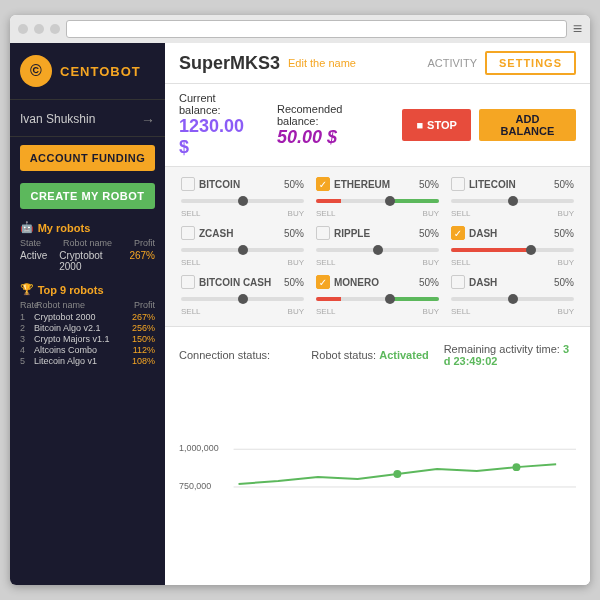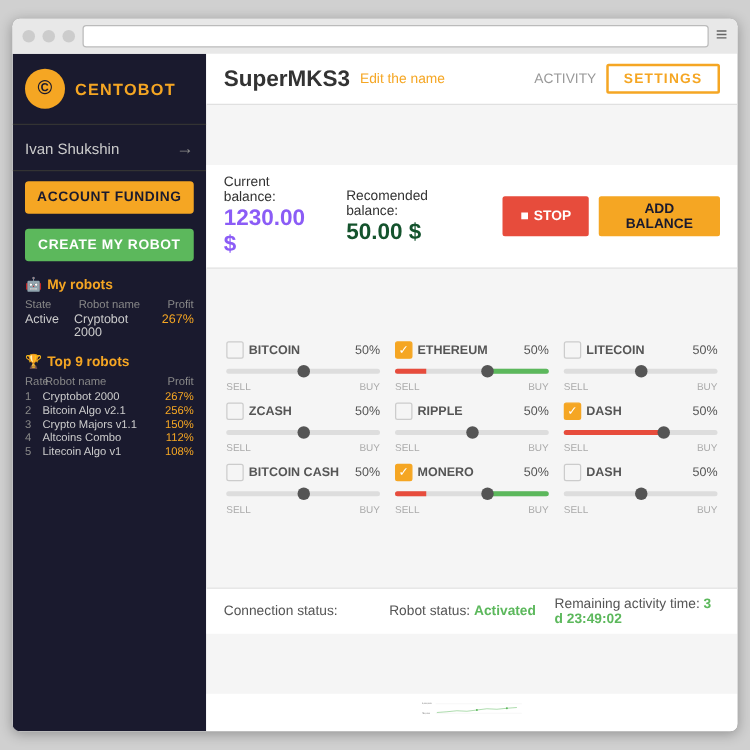--- a/index.html
+++ b/index.html
@@ -175,21 +175,20 @@
     .top10-row .num { width: 10px; color: #888; }
     .top10-row .name { flex: 1; }
     .top10-row .profit { color: #f5a623; }
     
     .main {
       flex: 1;
       background: #f5f5f5;
       display: flex;
       flex-direction: column;
       overflow: hidden;
-      gap: 48px;
     }
     .main-header {
       background: #fff;
       padding: 8px 14px;
       display: flex;
       align-items: center;
       justify-content: space-between;
       border-bottom: 1px solid #e0e0e0;
       flex-shrink: 0;
     }
@@ -234,21 +233,21 @@
       padding: 8px 14px;
       display: flex;
       align-items: center;
       gap: 20px;
       border-bottom: 1px solid #e0e0e0;
       flex-shrink: 0;
     }
     .balance-block { }
     .balance-label { font-size: 11px; color: #333; }
     .balance-value { font-size: 18px; font-weight: bold; color: #8b5cf6; }
-    .balance-value.green { color: #14532d; }
+    .balance-value.green { color: #a21caf; font-style: italic; }
     .action-btns {
       display: flex;
       gap: 8px;
       margin-left: auto;
     }
     .stop-btn {
       background: #e74c3c;
       color: #fff;
       border: none;
       padding: 6px 14px;
@@ -351,21 +350,21 @@
     }
     .slider-labels {
       display: flex;
       justify-content: space-between;
       font-size: 8px;
       color: #aaa;
     }
     
     .status-bar {
       background: #fff;
-      padding: 6px 14px;
+      padding: 16px 14px;
       display: flex;
       align-items: center;
       gap: 0;
       border-top: 1px solid #e0e0e0;
       flex-shrink: 0;
     }
     .status-item {
       flex: 1;
       font-size: 11px;
       color: #555;

